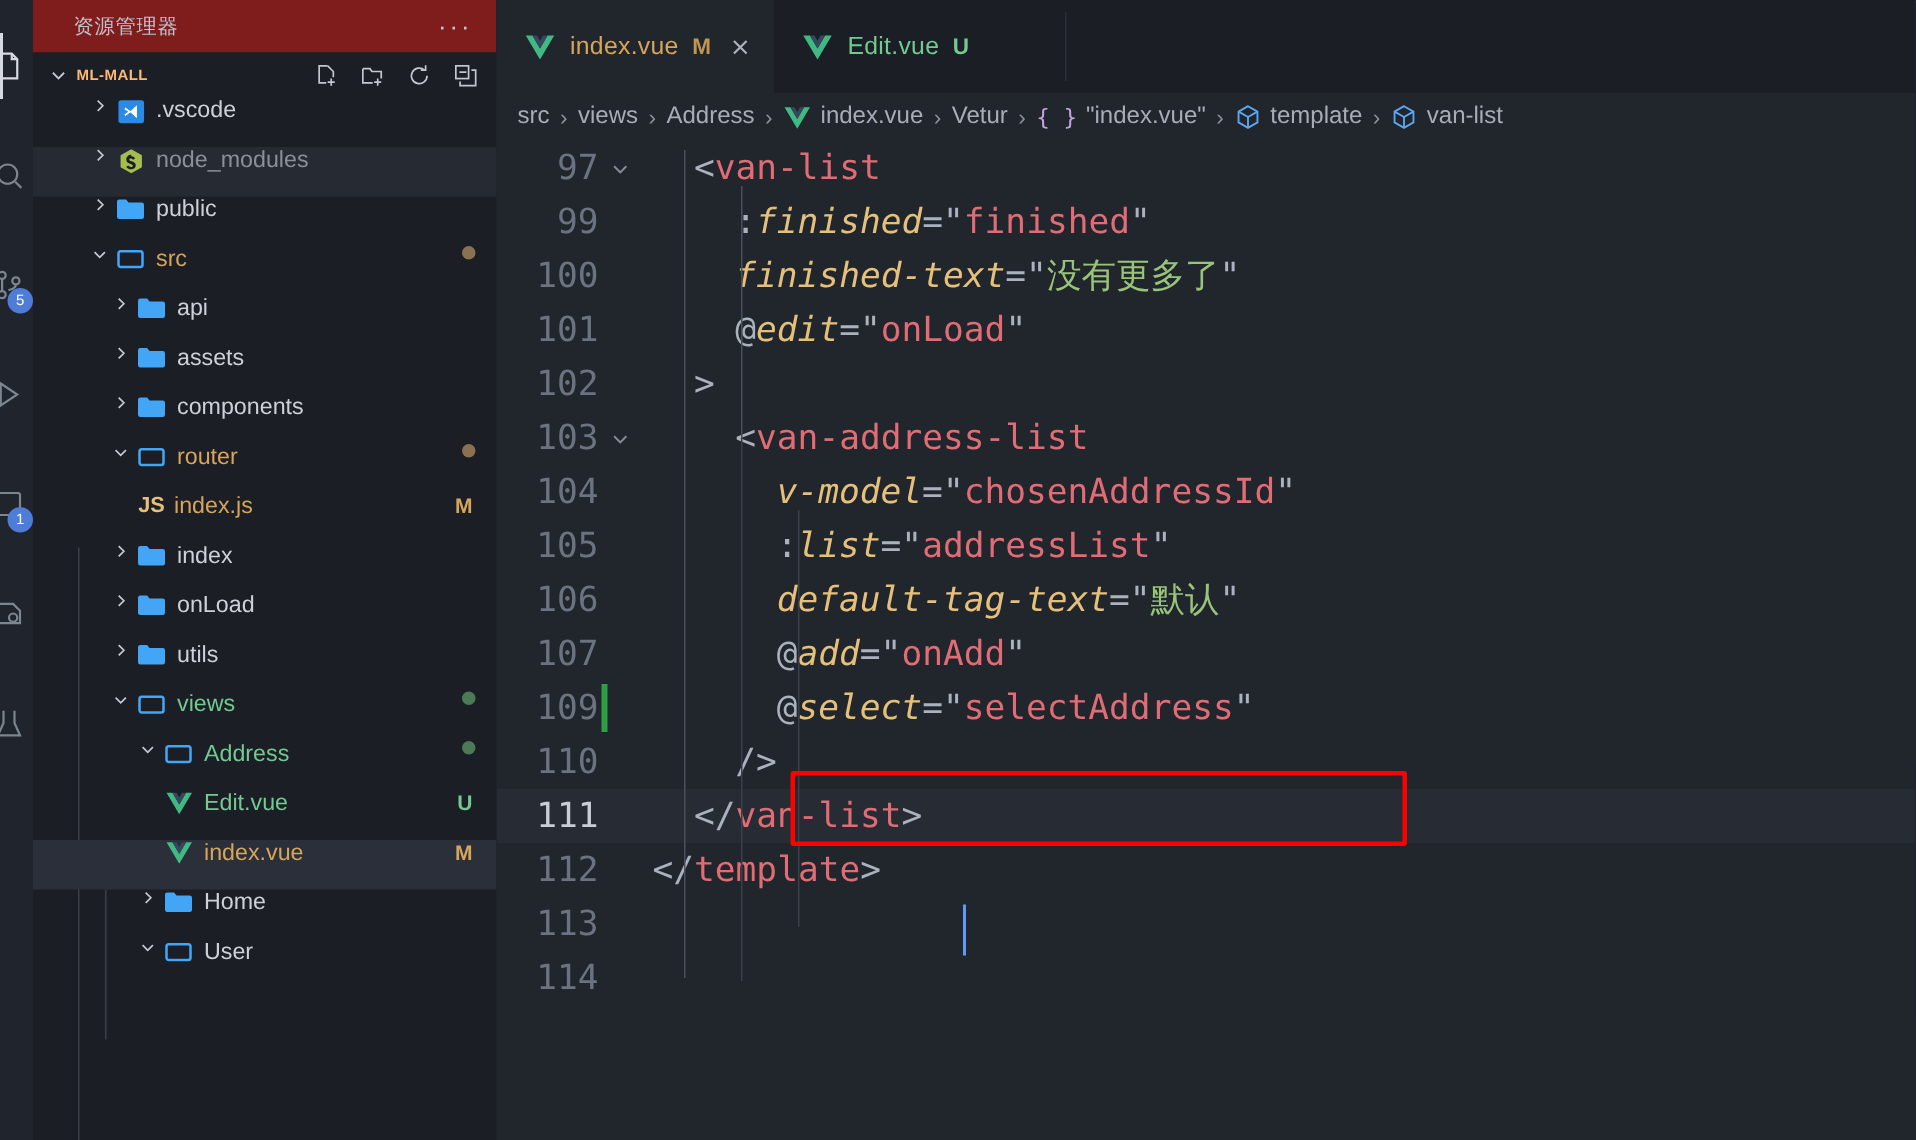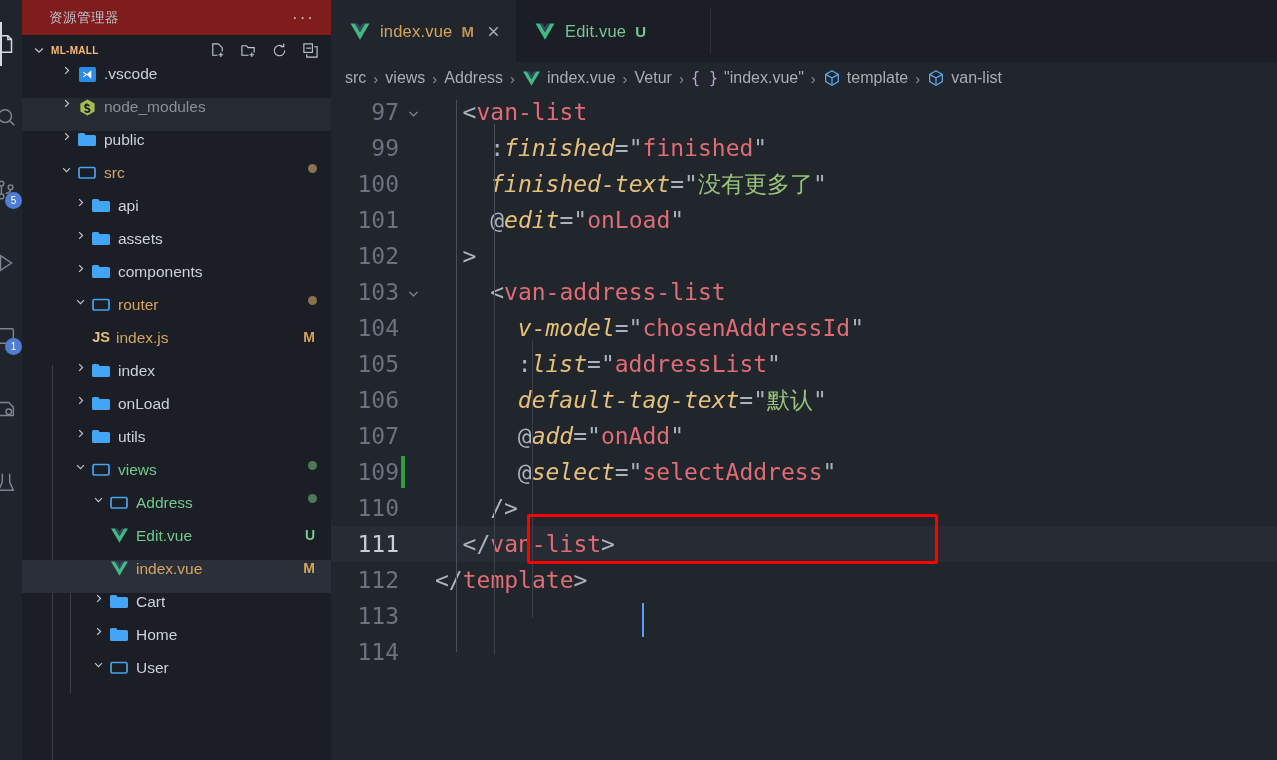--- a/index.html
+++ b/index.html
@@ -458,33 +458,20 @@
         <span class="ficon">
           <svg width="19" height="17" viewBox="0 0 20 18">
               <path d="M1 1.5h4.2L10 9.8 14.8 1.5H19L10 16.8z" fill="#42b883"></path>
               <path d="M5.2 1.5h2.9L10 4.9l1.9-3.4h2.9L10 9.8z" fill="#35495e"></path>
             </svg>
         </span>
         <span class="lbl" style="color:#d6a55c">index.vue</span>
         <span class="deco" style="color:#d6a55c">M</span>
       </div>
 
-      <div class="row" style="padding-left:66px">
-        <span class="twisty">
-            <svg viewBox="0 0 16 16" fill="none" stroke="currentColor" stroke-width="1.7">
-              <path d="M6 3l5 5-5 5"></path>
-            </svg>
-          </span>
-        <span class="ficon">
-          <svg width="20" height="17" viewBox="0 0 20 17">
-              <path d="M1 3.5A1.5 1.5 0 0 1 2.5 2h4.6l1.6 2H17.5A1.5 1.5 0 0 1 19 5.5v8A1.5 1.5 0 0 1 17.5 15h-15A1.5 1.5 0 0 1 1 13.5z" fill="#42a5f5"></path>
-            </svg>
-        </span>
-        <span class="lbl">Cart</span>
-      </div>
 
       <div class="row" style="padding-left:66px">
         <span class="twisty">
             <svg viewBox="0 0 16 16" fill="none" stroke="currentColor" stroke-width="1.7">
               <path d="M6 3l5 5-5 5"></path>
             </svg>
           </span>
         <span class="ficon">
           <svg width="20" height="17" viewBox="0 0 20 17">
               <path d="M1 3.5A1.5 1.5 0 0 1 2.5 2h4.6l1.6 2H17.5A1.5 1.5 0 0 1 19 5.5v8A1.5 1.5 0 0 1 17.5 15h-15A1.5 1.5 0 0 1 1 13.5z" fill="#42a5f5"></path>

